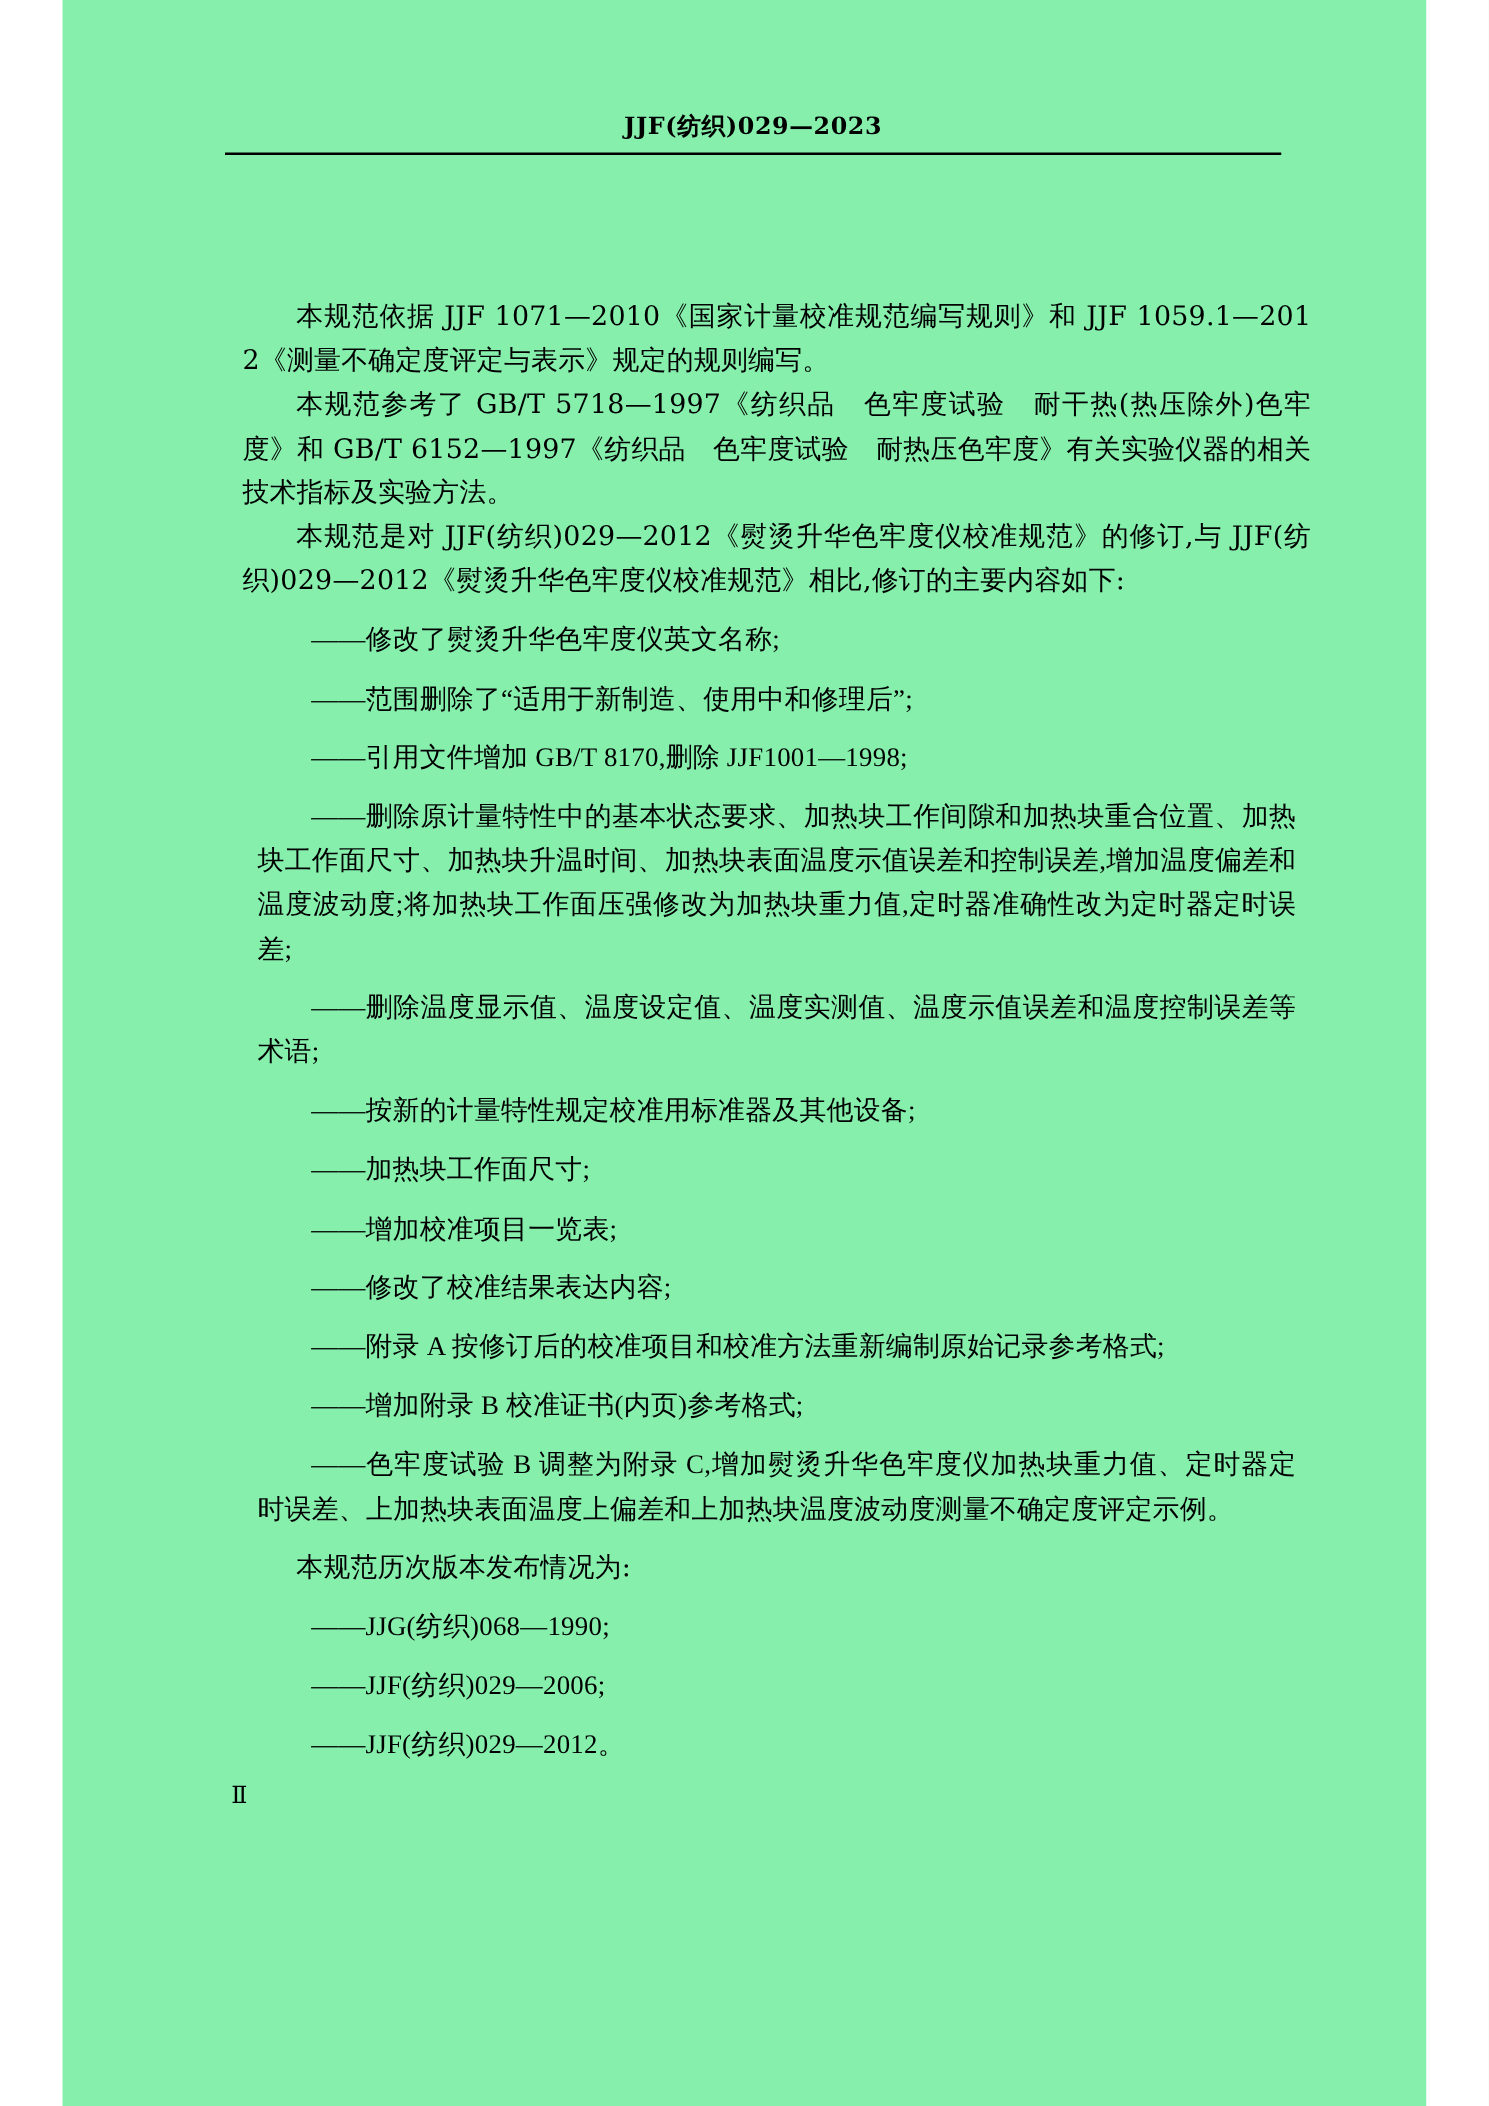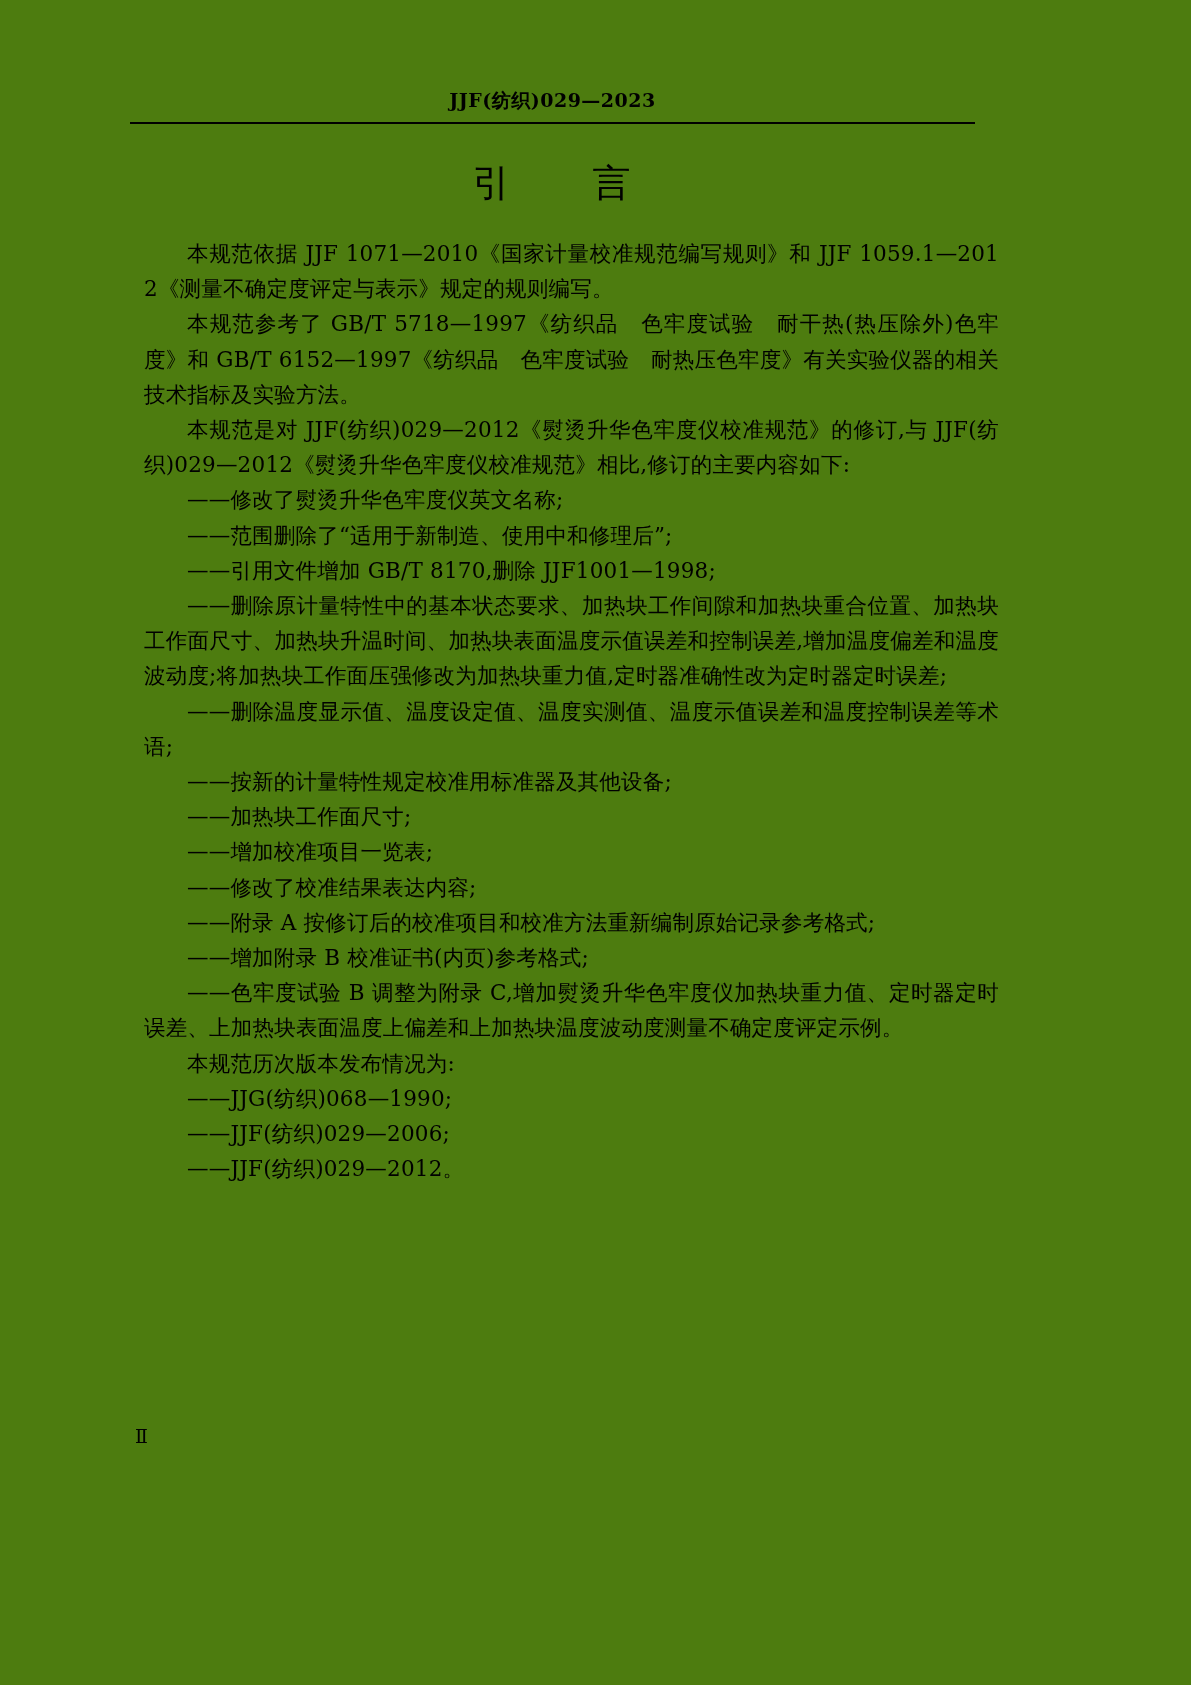--- a/index.html
+++ b/index.html
@@ -6,24 +6,24 @@
     margin: 0;
     padding: 0;
     background: #ffffff;
   }
   body {
     font-family: "DejaVu Serif", "Liberation Serif", serif;
     color: #000000;
   }
   .page {
     position: relative;
-    width: 1191px;
+    width: 1091px;
     height: 1685px;
     margin: 0 auto;
-    background: #4d7c0f;
+    background: #86efac;
     overflow: hidden;
   }
 
   
   .header {
     position: absolute;
     left: 130px;
     top: 88px;
     width: 845px;
     text-align: center;
@@ -73,21 +73,22 @@
     margin: 0;
     letter-spacing: 0.2px;
     word-break: break-all;
   }
   .para.indent {
     text-indent: 2em;
   }
   
   .para.dash {
     text-indent: 2em;
-    margin: 0;
+    margin: 12px;
+    font-family: Liberation Serif, serif;
   }
 
   
   .folio {
     position: absolute;
     left: 135px;
     top: 1425px;
     font-family: "DejaVu Serif", "Liberation Serif", serif;
     font-size: 19px;
     color: #000;
@@ -96,21 +97,20 @@
 </head>
 <body>
 
 <div class="page">
 
   <div class="header">
     <span class="header-text">JJF(纺织)029—2023</span>
   </div>
   <div class="header-rule"></div>
 
-  <div class="doc-title">引　　言</div>
 
   <div class="body-block">
 
     <p class="para indent">本规范依据 JJF 1071—2010《国家计量校准规范编写规则》和 JJF 1059.1—2012《测量不确定度评定与表示》规定的规则编写。</p>
     <p class="para indent">本规范参考了 GB/T 5718—1997《纺织品　色牢度试验　耐干热(热压除外)色牢度》和 GB/T 6152—1997《纺织品　色牢度试验　耐热压色牢度》有关实验仪器的相关技术指标及实验方法。</p>
     <p class="para indent">本规范是对 JJF(纺织)029—2012《熨烫升华色牢度仪校准规范》的修订,与 JJF(纺织)029—2012《熨烫升华色牢度仪校准规范》相比,修订的主要内容如下:</p>
 
     <p class="para dash">——修改了熨烫升华色牢度仪英文名称;</p>
     <p class="para dash">——范围删除了“适用于新制造、使用中和修理后”;</p>
     <p class="para dash">——引用文件增加 GB/T 8170,删除 JJF1001—1998;</p>

